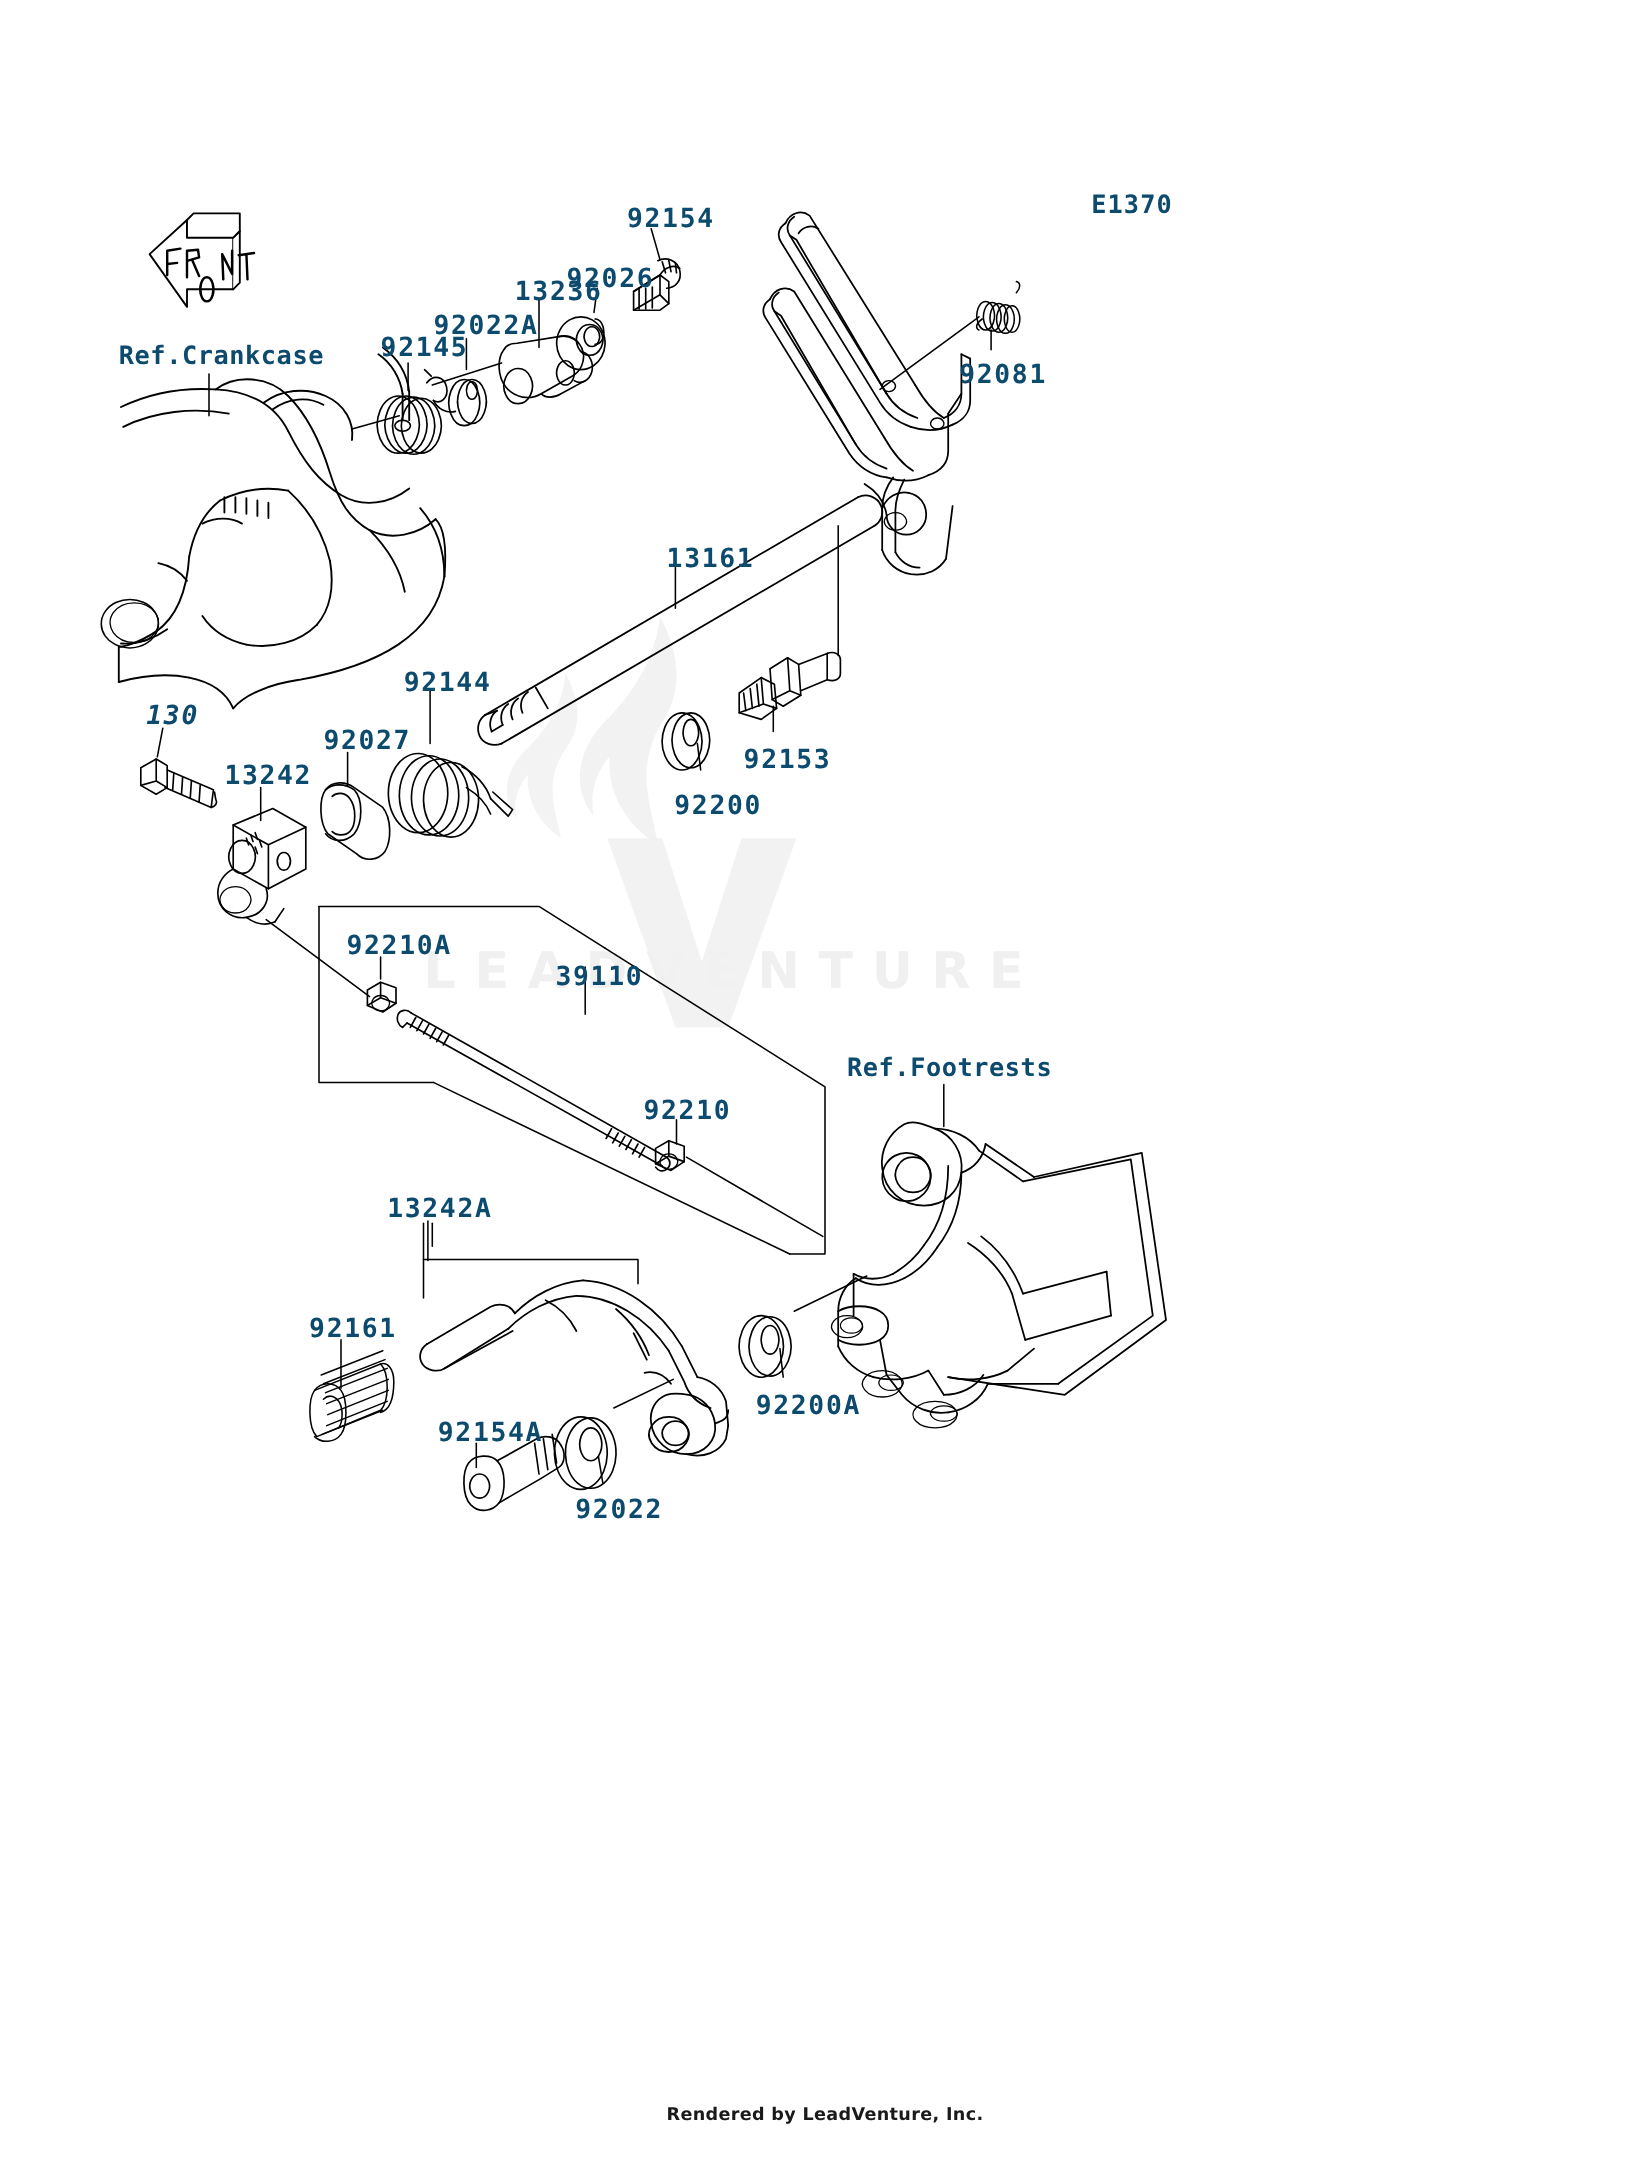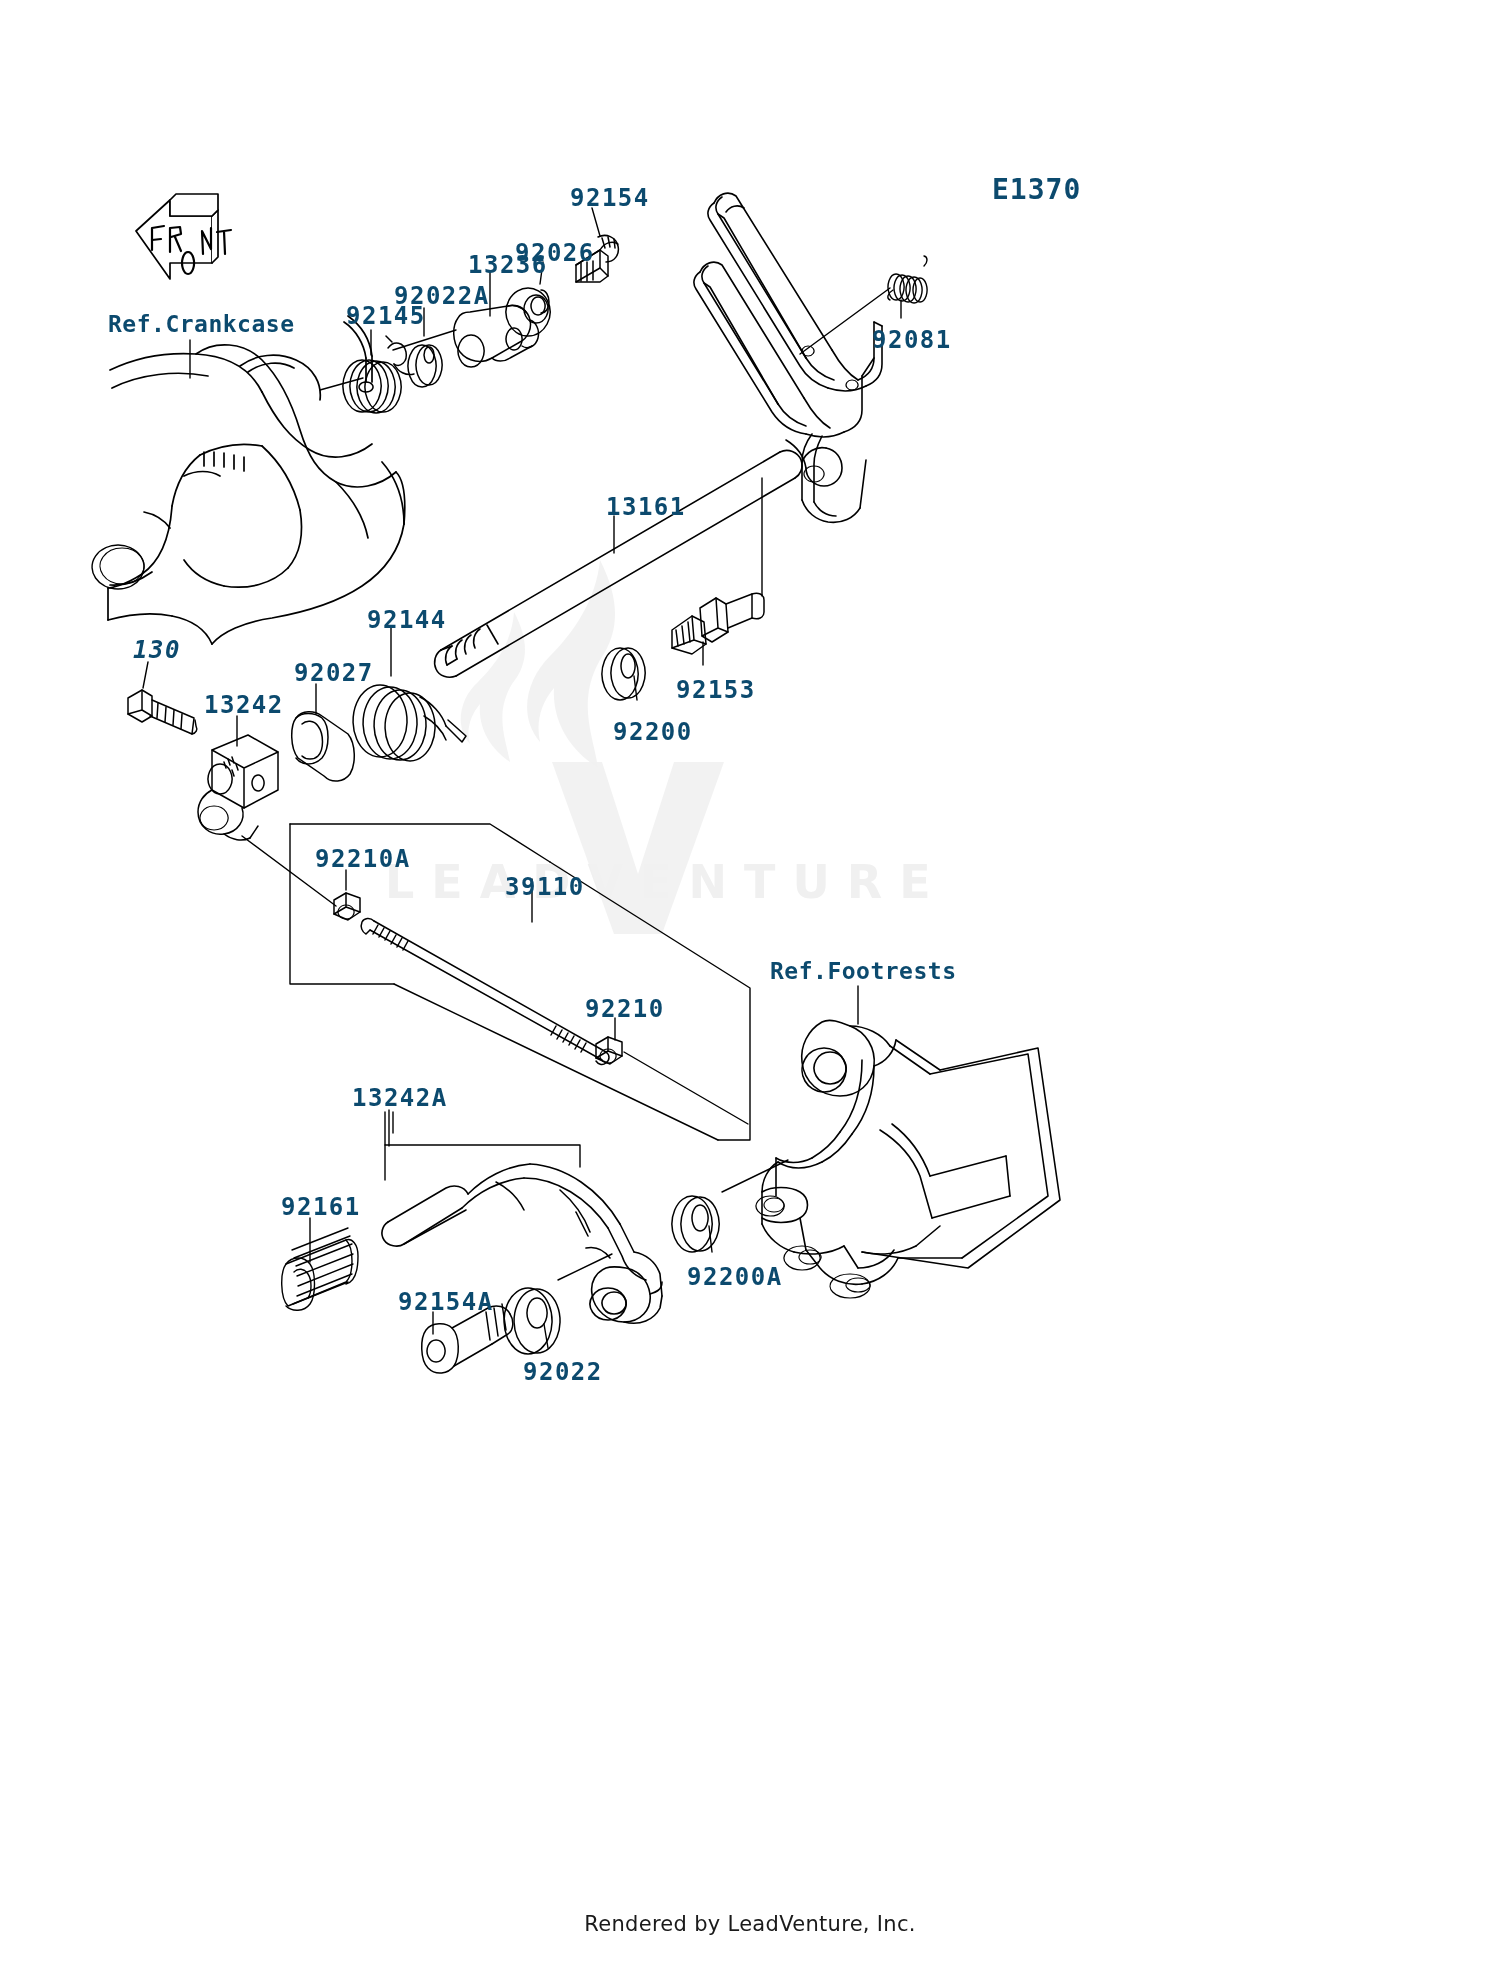--- a/index.html
+++ b/index.html
@@ -32,33 +32,34 @@
     letter-spacing: 1.5px;
     color: #0c4a6e;
     white-space: nowrap;
     line-height: 1;
   }
   .label.ref {
     font-size: 23px;
     letter-spacing: 0.5px;
   }
   .label.code {
-    font-size: 28px;
+    font-size: 23px;
     letter-spacing: 1px;
   }
   .footer {
     position: absolute;
     left: 0;
     top: 1912px;
     width: 1500px;
     text-align: center;
     font-family: "DejaVu Sans", "Liberation Sans", sans-serif;
-    font-size: 21px;
+    font-size: 16px;
     color: #1a1a1a;
     letter-spacing: 0.3px;
+    font-weight: bold;
   }
   .wm {
     position: absolute;
     pointer-events: none;
     color: #f0f0f0;
     font-family: "DejaVu Sans", "Liberation Sans", sans-serif;
     font-weight: bold;
     user-select: none;
   }
   #wm-text {

